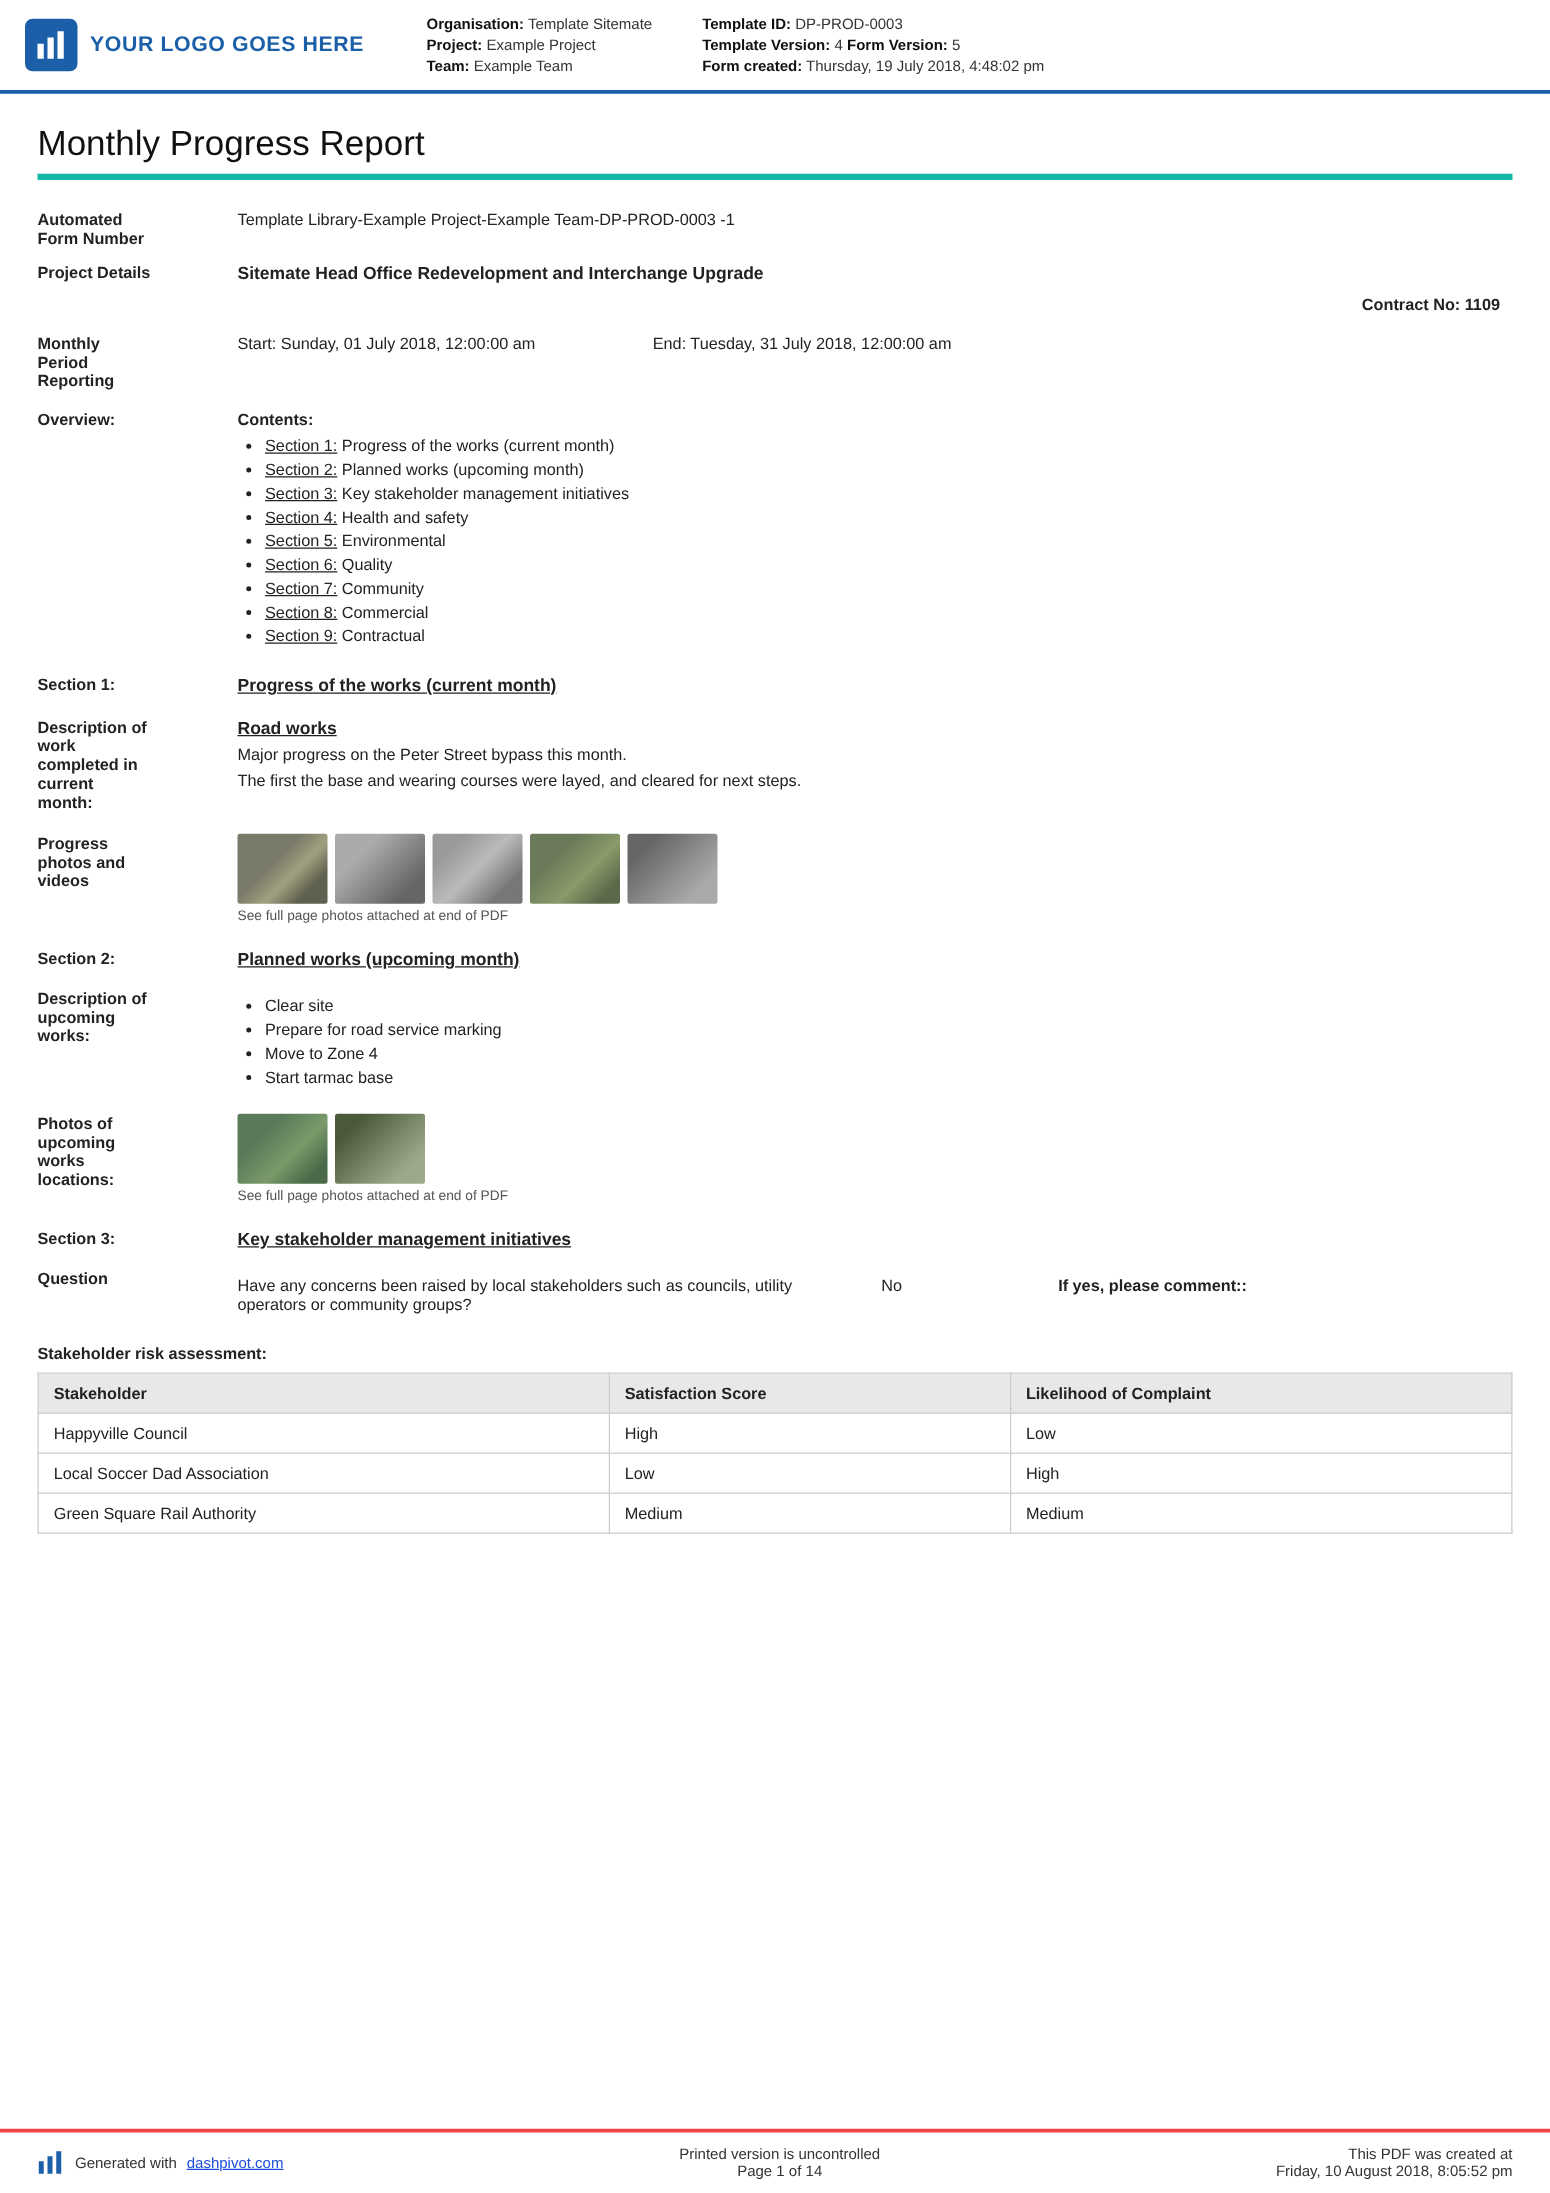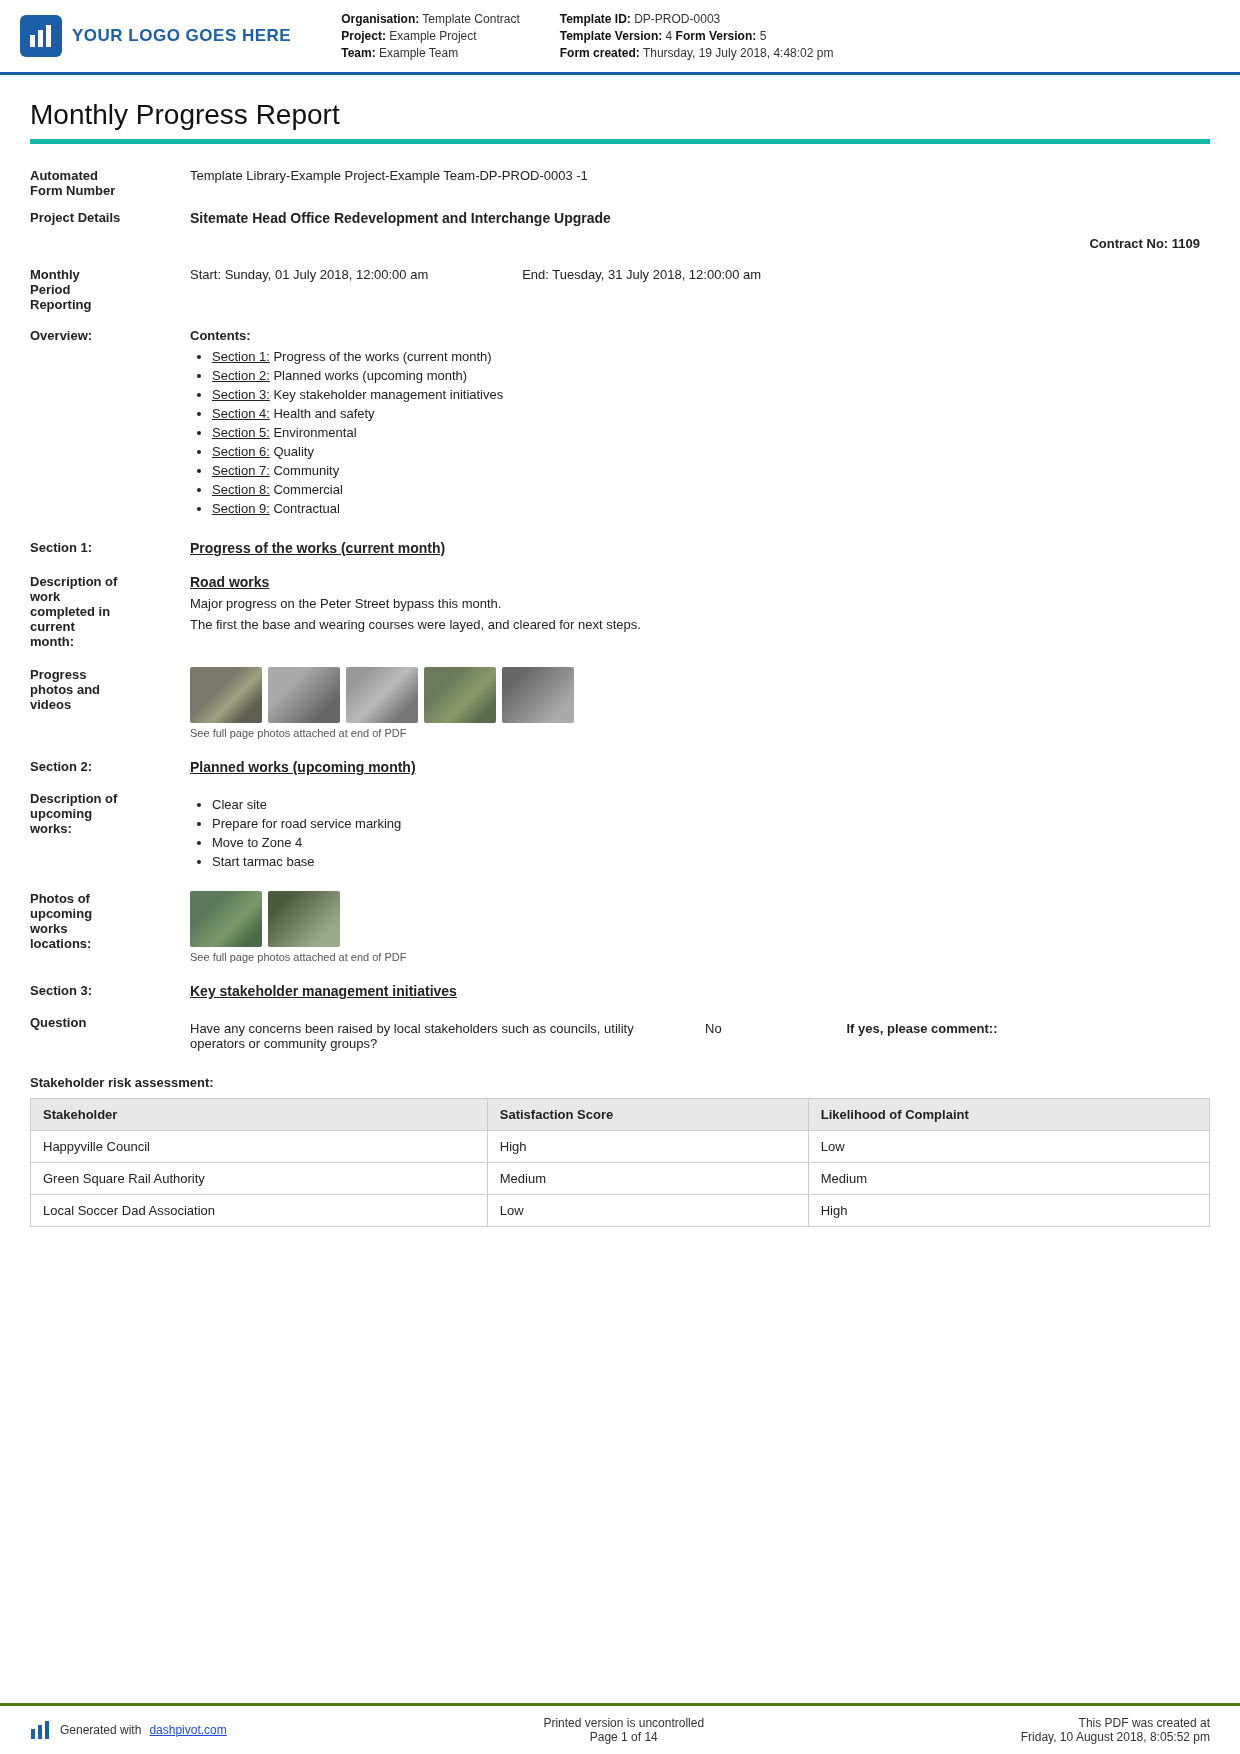--- a/index.html
+++ b/index.html
@@ -156,21 +156,21 @@
       padding: 8px 12px;
       text-align: left;
       font-weight: bold;
     }
     .stakeholder-table td {
       border: 1px solid #ccc;
       padding: 8px 12px;
     }
     
     .footer {
-      border-top: 3px solid #4d7c0f;
+      border-top: 3px solid #ef4444;
       padding: 10px 30px;
       display: flex;
       justify-content: space-between;
       align-items: center;
       font-size: 12px;
       color: #333;
     }
     .footer-left {
       display: flex;
       align-items: center;
@@ -204,21 +204,21 @@
         <svg width="26" height="26" viewBox="0 0 26 26">
           <rect x="2" y="12" width="5" height="12" fill="white"></rect>
           <rect x="10" y="7" width="5" height="17" fill="white"></rect>
           <rect x="18" y="2" width="5" height="22" fill="white"></rect>
         </svg>
       </div>
       <div class="logo-text">YOUR LOGO GOES HERE</div>
     </div>
     <div class="header-meta">
       <div class="header-col">
-        <span><strong>Organisation:</strong> <span>Template Contract</span></span>
+        <span><strong>Organisation:</strong> <span>Template Sitemate</span></span>
         <span><strong>Project:</strong> <span>Example Project</span></span>
         <span><strong>Team:</strong> <span>Example Team</span></span>
       </div>
       <div class="header-col">
         <span><strong>Template ID:</strong> <span>DP-PROD-0003</span></span>
         <span><strong>Template Version:</strong> <span>4</span> <strong>Form Version:</strong> <span>5</span></span>
         <span><strong>Form created:</strong> <span>Thursday, 19 July 2018, 4:48:02 pm</span></span>
       </div>
     </div>
   </div>
@@ -378,28 +378,28 @@
             <th>Likelihood of Complaint</th>
           </tr>
         </thead>
         <tbody>
           <tr>
             <td>Happyville Council</td>
             <td>High</td>
             <td>Low</td>
           </tr>
           <tr>
+            <td>Local Soccer Dad Association</td>
+            <td>Low</td>
+            <td>High</td>
+          </tr>
+          <tr>
             <td>Green Square Rail Authority</td>
             <td>Medium</td>
             <td>Medium</td>
-          </tr>
-          <tr>
-            <td>Local Soccer Dad Association</td>
-            <td>Low</td>
-            <td>High</td>
           </tr>
         </tbody>
       </table>
   </div>
 
   <div class="footer">
     <div class="footer-left">
       <svg class="footer-logo-icon" width="22" height="22" viewBox="0 0 22 22">
         <rect x="1" y="10" width="4" height="10" fill="#1a5fa8"></rect>
         <rect x="8" y="6" width="4" height="14" fill="#1a5fa8"></rect>

